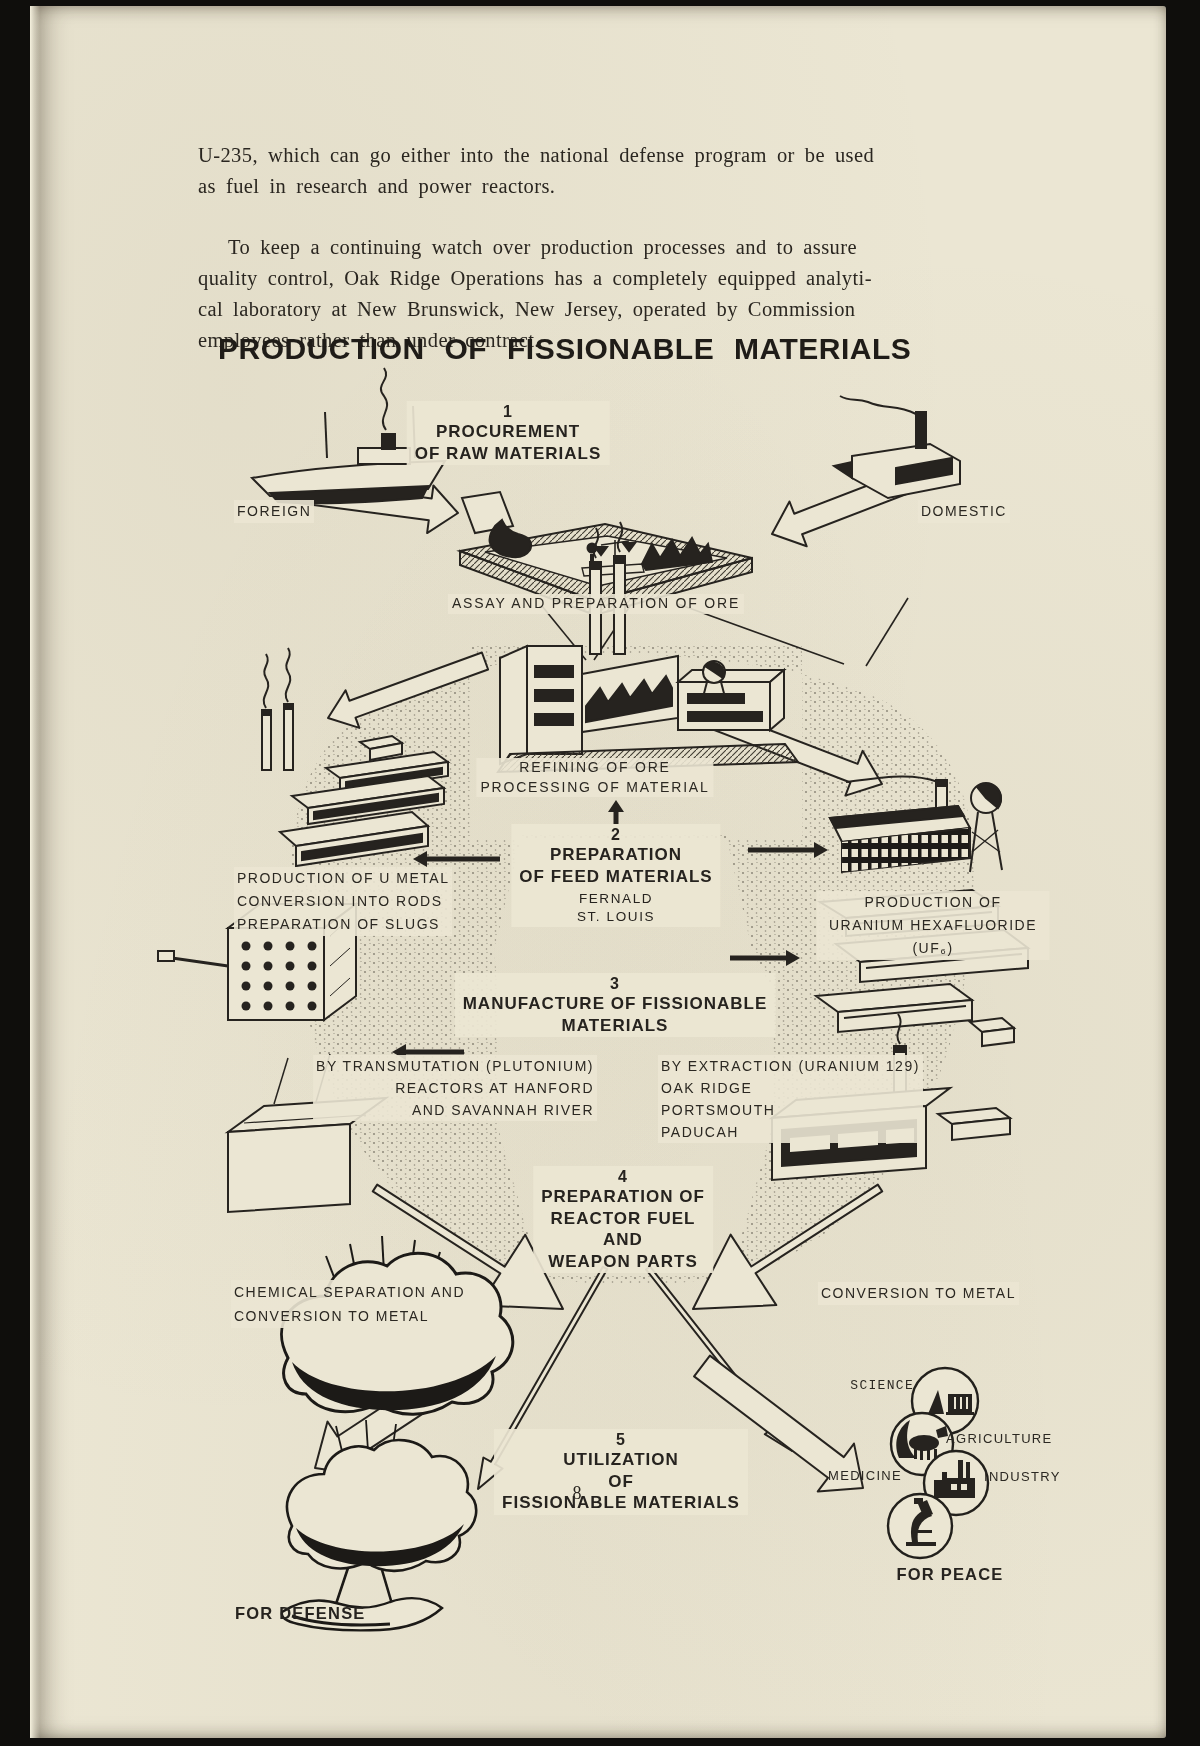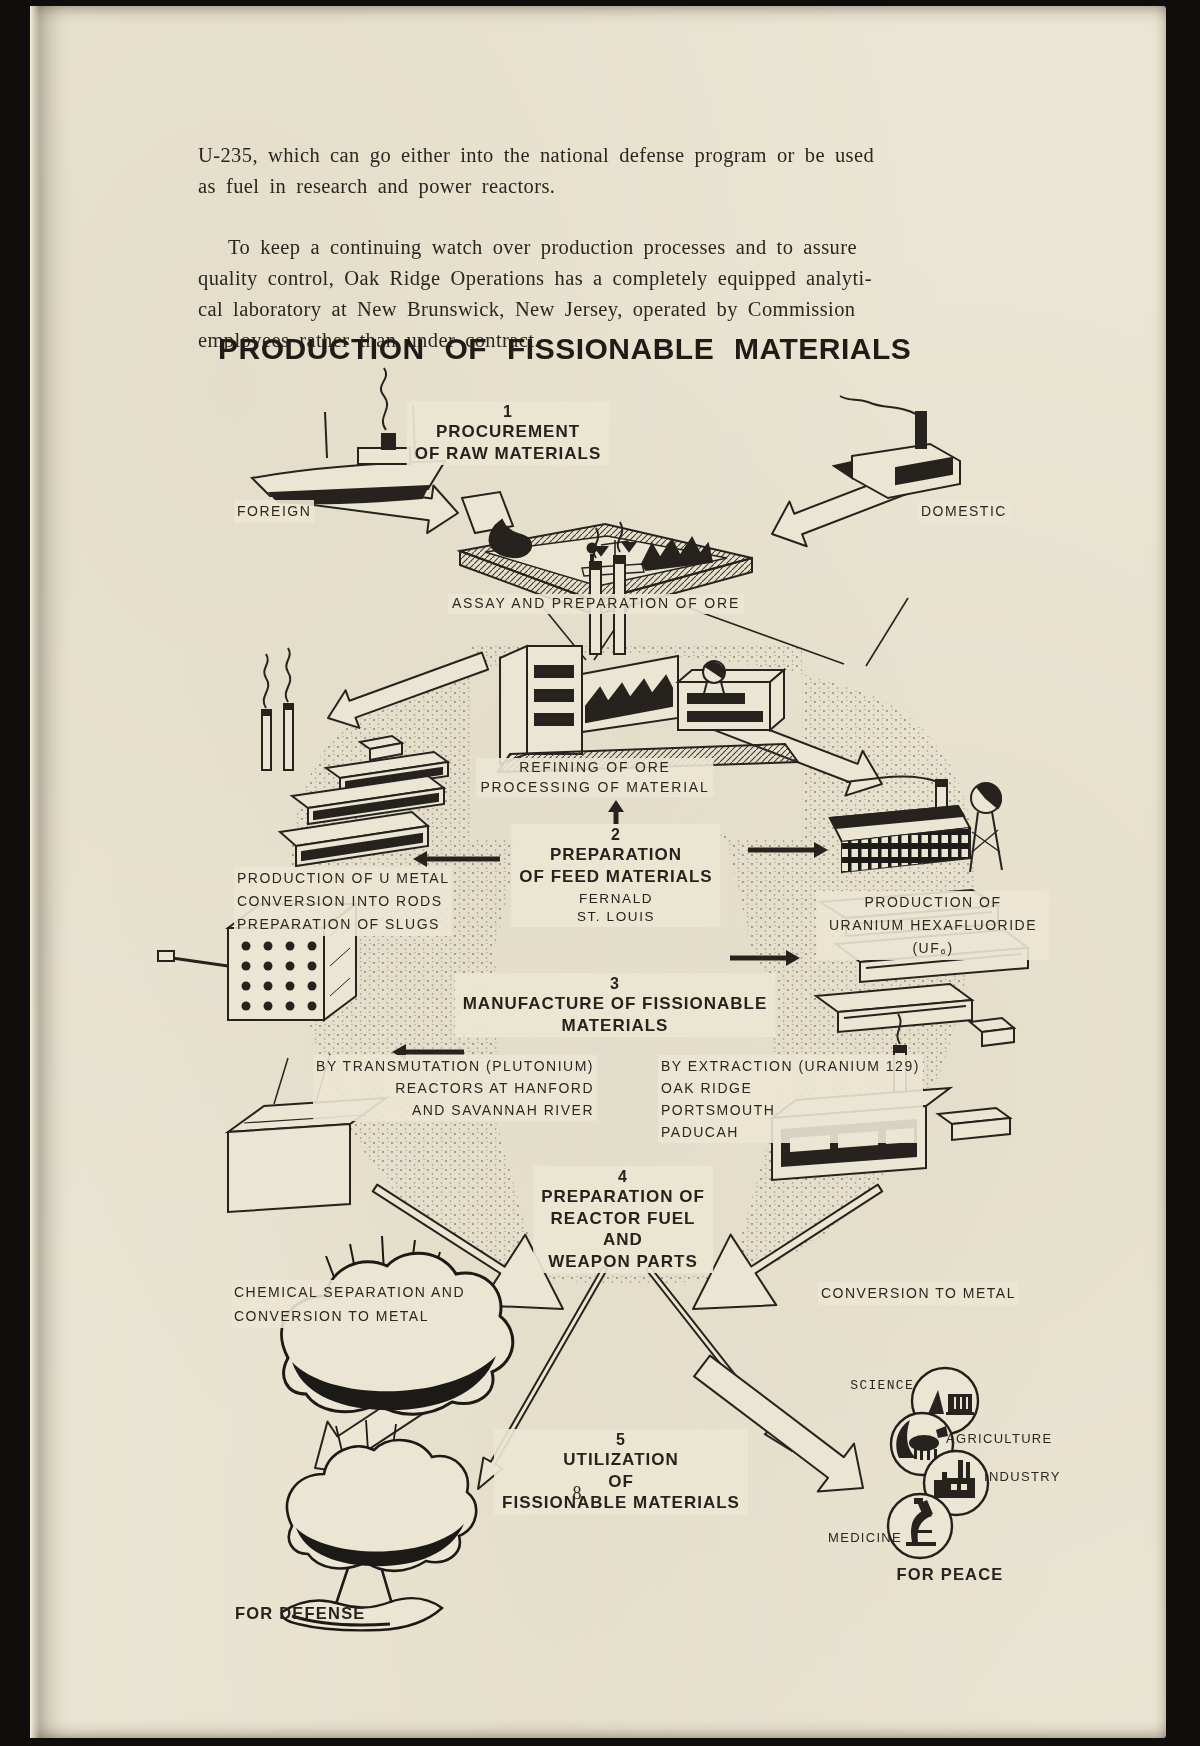--- a/index.html
+++ b/index.html
@@ -409,18 +409,18 @@
   <div class="num">5</div>
   <div class="ttl">UTILIZATION
 OF
 FISSIONABLE MATERIALS</div>
 </div>
 <div class="big-lbl" style="left:205px;top:1597px;">FOR DEFENSE</div>
 <div class="big-lbl" style="left:920px;top:1558px;transform:translateX(-50%);">FOR PEACE</div>
 <div class="small-lbl" style="left:884px;top:1371px;transform:translateX(-100%);font-family:Liberation Mono, monospace;">SCIENCE</div>
 <div class="small-lbl" style="left:916px;top:1424px;">AGRICULTURE</div>
 <div class="small-lbl" style="left:954px;top:1462px;">INDUSTRY</div>
-<div class="small-lbl" style="left:872px;top:1523px;transform:translateX(-100%);">MEDICINE</div>
+<div class="small-lbl" style="left:872px;top:1461px;transform:translateX(-100%);">MEDICINE</div>
 
 <div class="pageno">8</div>
 
 </div>
 </div>
 
 </body></html>

